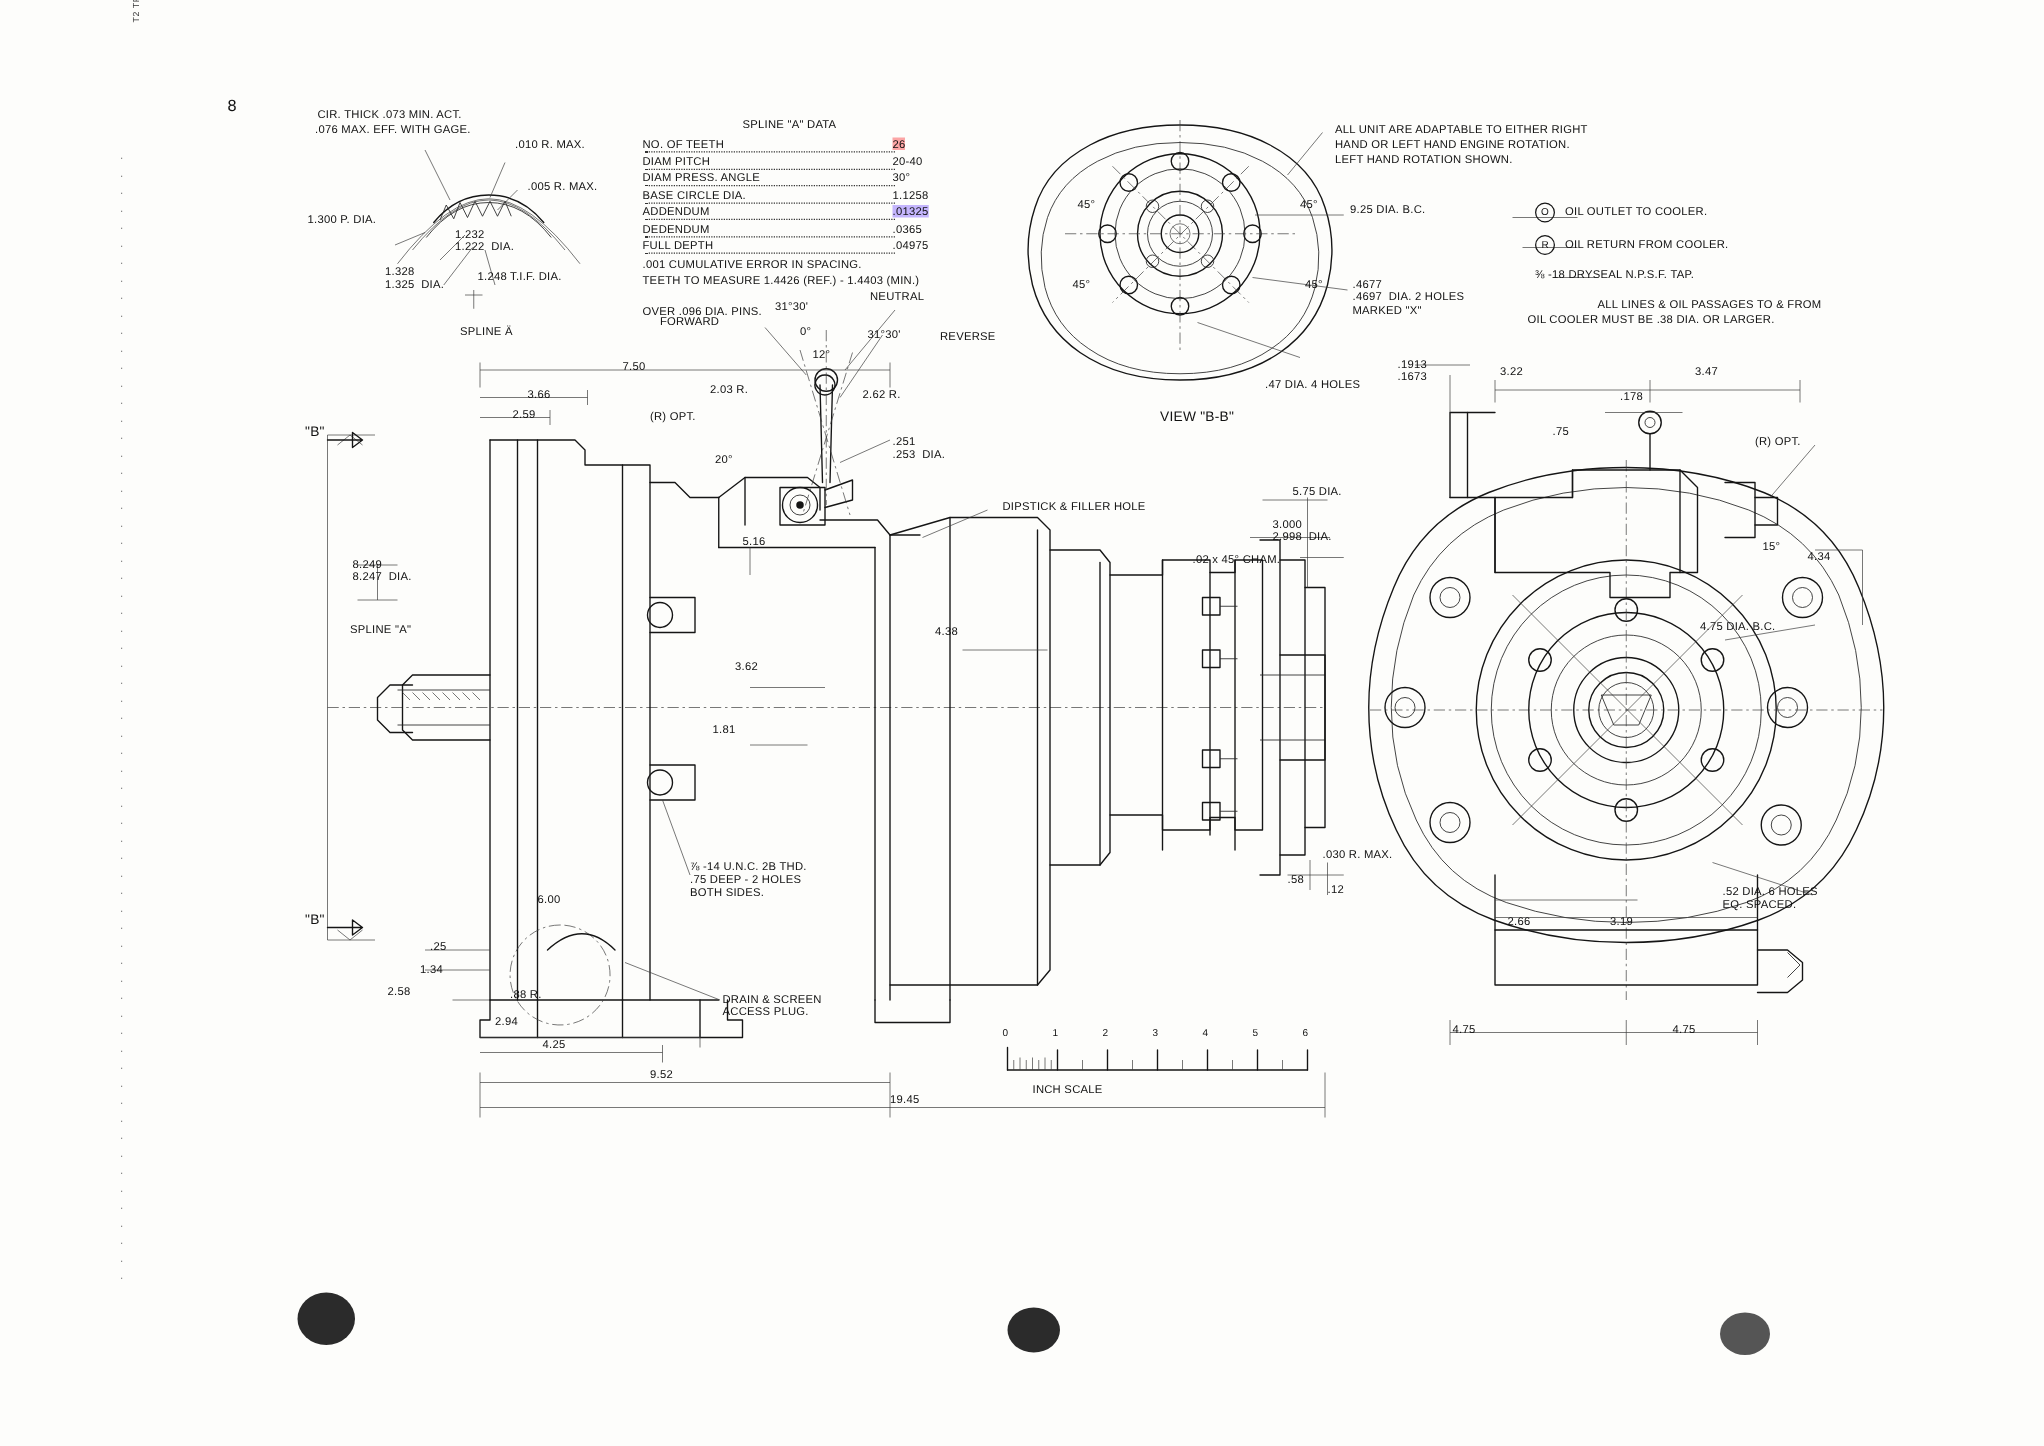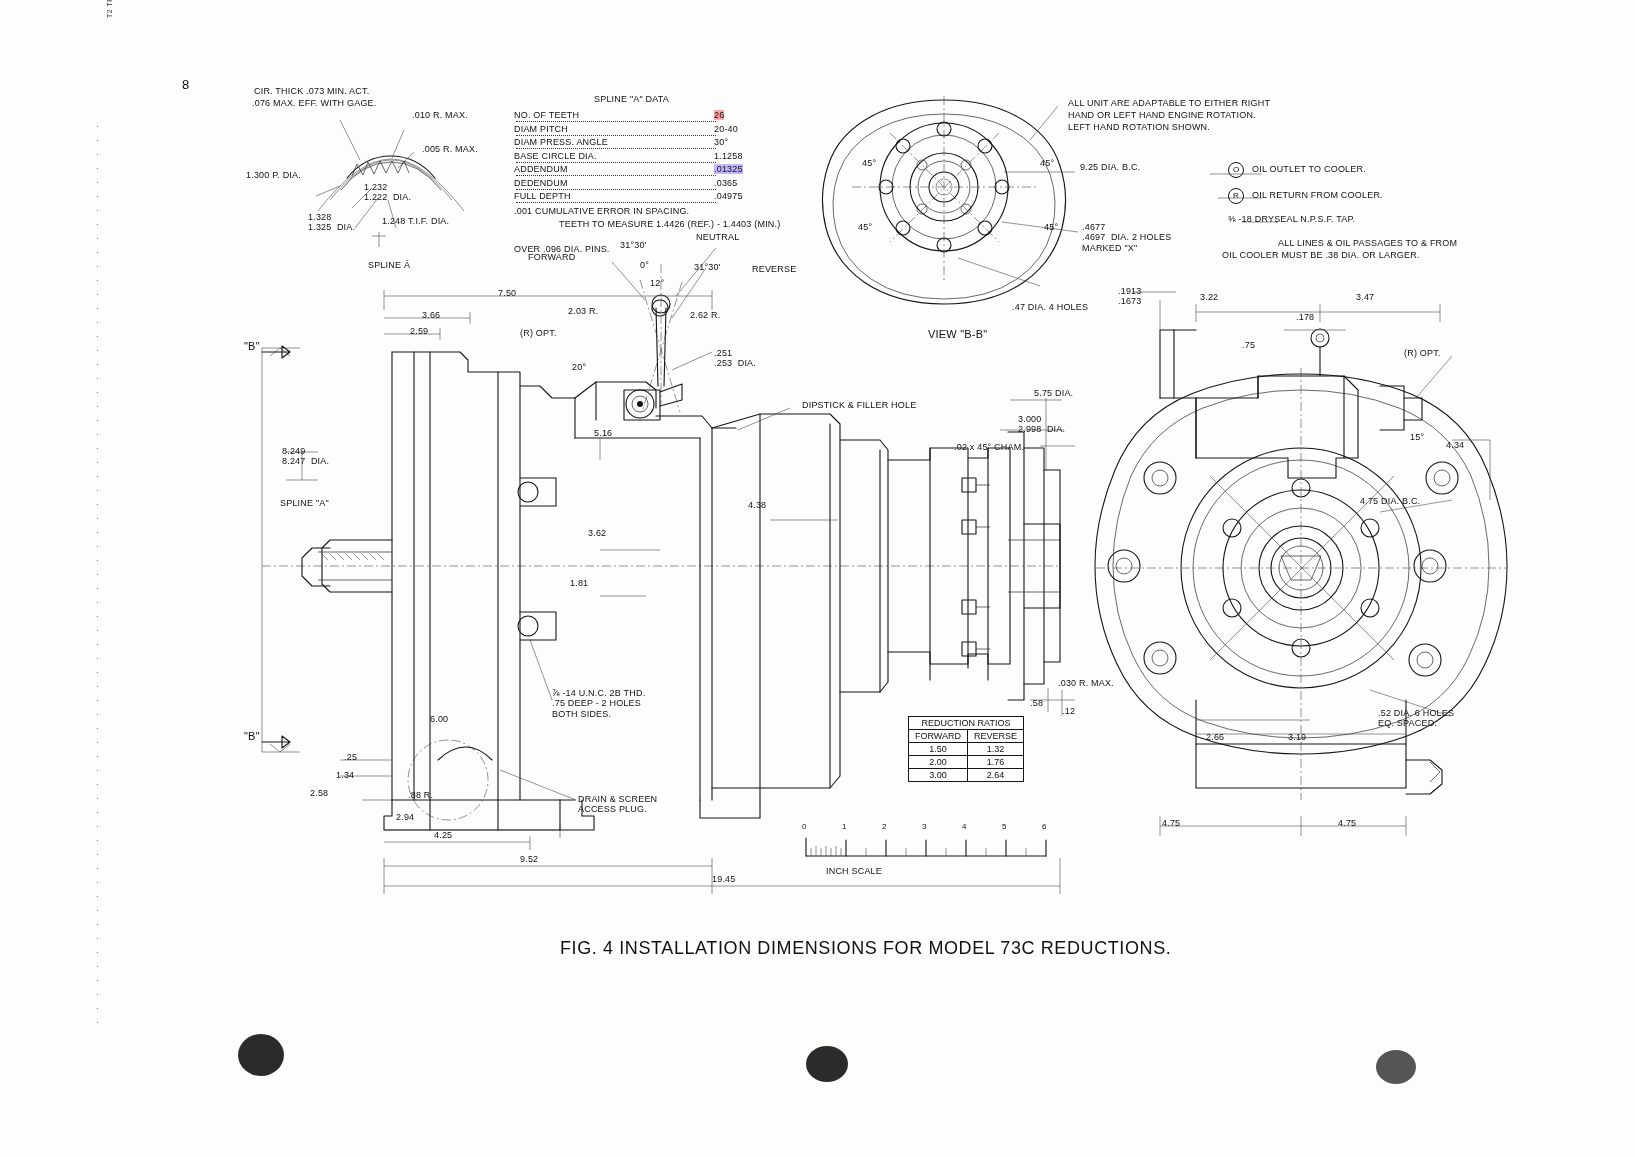--- a/index.html
+++ b/index.html
@@ -333,21 +333,21 @@
       <div class="t s9" style="left: 714px; top: 164px; background: #c4b5fd; z-index: 2;">.01325</div>
       <div class="t s9" style="left: 514px; top: 177.5px; background: rgb(253, 253, 251); padding-right: 3px; z-index: 2;">DEDENDUM</div>
       <div class="t s9" style="left: 516px; top: 180.5px; width: 200px; border-bottom: 1px dotted rgb(51, 51, 51); height: 8px;"></div>
       <div class="t s9" style="left: 714px; top: 177.5px; background: rgb(253, 253, 251); z-index: 2;">.0365</div>
       <div class="t s9" style="left: 514px; top: 191px; background: rgb(253, 253, 251); padding-right: 3px; z-index: 2;">FULL DEPTH</div>
       <div class="t s9" style="left: 516px; top: 194px; width: 200px; border-bottom: 1px dotted rgb(51, 51, 51); height: 8px;"></div>
       <div class="t s9" style="left: 714px; top: 191px; background: rgb(253, 253, 251); z-index: 2;">.04975</div>
     </div>
   <div id="spline-notes">
       <div class="t s9" style="left: 514px; top: 206px;">.001 CUMULATIVE ERROR IN SPACING.</div>
-      <div class="t s9" style="left: 514px; top: 219px; margin-left: 45px;">TEETH TO MEASURE 1.4426 (REF.) - 1.4403 (MIN.)</div>
+      <div class="t s9" style="left: 514px; top: 219px;">TEETH TO MEASURE 1.4426 (REF.) - 1.4403 (MIN.)</div>
       <div class="t s9" style="left: 514px; top: 244px; text-align: center;">OVER .096 DIA. PINS.</div>
     </div>
 
   <div class="t s9" style="left:1068px;top:98px;">ALL UNIT ARE ADAPTABLE TO EITHER RIGHT</div>
   <div class="t s9" style="left:1068px;top:110px;">HAND OR LEFT HAND ENGINE ROTATION.</div>
   <div class="t s9" style="left:1068px;top:122px;">LEFT HAND ROTATION SHOWN.</div>
 
   <div style="position:absolute;left:1228px;top:162px;width:14px;height:14px;border:1px solid #151515;border-radius:50%;font-size:8px;text-align:center;line-height:13px;">O</div>
   <div class="t s9" style="left:1252px;top:164px;">OIL OUTLET TO COOLER.</div>
   <div style="position:absolute;left:1228px;top:188px;width:14px;height:14px;border:1px solid #151515;border-radius:50%;font-size:8px;text-align:center;line-height:13px;">R</div>
@@ -427,54 +427,28 @@
   <div class="t s9" style="left:1410px;top:432px;">15°</div>
   <div class="t s9" style="left:1446px;top:440px;">4.34</div>
   <div class="t s9" style="left:1360px;top:496px;">4.75 DIA. B.C.</div>
   <div class="t s9" style="left:1378px;top:708px;">.52 DIA. 6 HOLES
 EQ. SPACED.</div>
   <div class="t s9" style="left:1206px;top:732px;">2.66</div>
   <div class="t s9" style="left:1288px;top:732px;">3.19</div>
   <div class="t s9" style="left:1162px;top:818px;">4.75</div>
   <div class="t s9" style="left:1338px;top:818px;">4.75</div>
 
-  <table class="tb" style="left:908px;top:716px;">
-    <thead>
-      <tr>
-          <th colspan="2">REDUCTION RATIOS</th>
-        </tr>
-      <tr>
-        <th>FORWARD</th>
-        <th>REVERSE</th>
-      </tr>
-    </thead>
-    <tbody id="ratio-body">
-        <tr>
-          <td>1.50</td>
-          <td>1.32</td>
-        </tr>
-        <tr>
-          <td>2.00</td>
-          <td>1.76</td>
-        </tr>
-        <tr>
-          <td>3.00</td>
-          <td>2.64</td>
-        </tr>
-      </tbody>
-  </table>
 
   <div class="t s8" style="left:802px;top:822px;">0</div>
   <div class="t s8" style="left:842px;top:822px;">1</div>
   <div class="t s8" style="left:882px;top:822px;">2</div>
   <div class="t s8" style="left:922px;top:822px;">3</div>
   <div class="t s8" style="left:962px;top:822px;">4</div>
   <div class="t s8" style="left:1002px;top:822px;">5</div>
   <div class="t s8" style="left:1042px;top:822px;">6</div>
   <div class="t s9" style="left:806px;top:866px;margin-left:20px;">INCH SCALE</div>
 
-  <div class="caption" style="left:560px;top:938px;">FIG. 4  INSTALLATION DIMENSIONS FOR MODEL 73C REDUCTIONS.</div>
 
   <div class="blob" style="left:238px;top:1034px;width:46px;height:42px;"></div>
   <div class="blob" style="left:806px;top:1046px;width:42px;height:36px;"></div>
   <div class="blob" style="left:1376px;top:1050px;width:40px;height:34px;background:#555;"></div>
 
 </div>
 
 </body></html>

